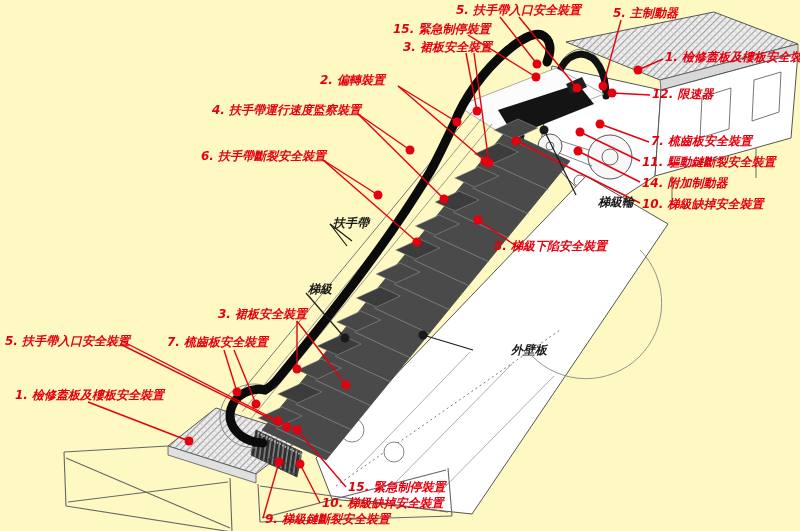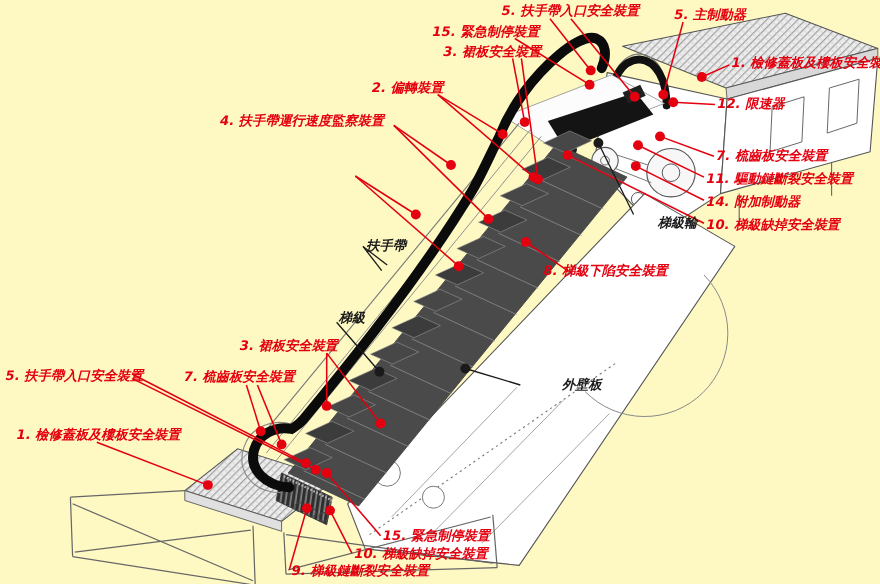--- a/index.html
+++ b/index.html
@@ -205,22 +205,23 @@
       <circle cx="423" cy="335" r="4.5" fill="#1a1a1a"></circle>
     </svg>
 
   <div id="label-layer">
       <div class="callout red" style="left: 456px; top: 4px;">5. 扶手帶入口安全裝置</div>
       <div class="callout red" style="left: 613px; top: 7px;">5. 主制動器</div>
       <div class="callout red" style="left: 393px; top: 23px;">15. 緊急制停裝置</div>
       <div class="callout red" style="left: 403px; top: 41px;">3. 裙板安全裝置</div>
       <div class="callout red" style="left: 665px; top: 51px;">1. 檢修蓋板及樓板安全裝置</div>
       <div class="callout red" style="left: 652px; top: 88px;">12. 限速器</div>
-      <div class="callout red" style="left: 338px; top: 74px;">2. 偏轉裝置</div>
-      <div class="callout red" style="left: 200px; top: 104px;">4. 扶手帶運行速度監察裝置</div>
+      <div class="callout red" style="left: 320px; top: 74px;">2. 偏轉裝置</div>
+      <div class="callout red" style="left: 212px; top: 104px;">4. 扶手帶運行速度監察裝置</div>
+      <div class="callout red" style="left: 201px; top: 150px;">6. 扶手帶斷裂安全裝置</div>
       <div class="callout red" style="left: 651px; top: 135px;">7. 梳齒板安全裝置</div>
       <div class="callout red" style="left: 642px; top: 156px;">11. 驅動鏈斷裂安全裝置</div>
       <div class="callout red" style="left: 642px; top: 177px;">14. 附加制動器</div>
       <div class="callout red" style="left: 642px; top: 198px;">10. 梯級缺掉安全裝置</div>
       <div class="callout red" style="left: 494px; top: 240px;">8. 梯級下陷安全裝置</div>
       <div class="callout red" style="left: 218px; top: 308px;">3. 裙板安全裝置</div>
       <div class="callout red" style="left: 5px; top: 335px;">5. 扶手帶入口安全裝置</div>
       <div class="callout red" style="left: 167px; top: 336px;">7. 梳齒板安全裝置</div>
       <div class="callout red" style="left: 15px; top: 389px;">1. 檢修蓋板及樓板安全裝置</div>
       <div class="callout red" style="left: 348px; top: 481px;">15. 緊急制停裝置</div>

